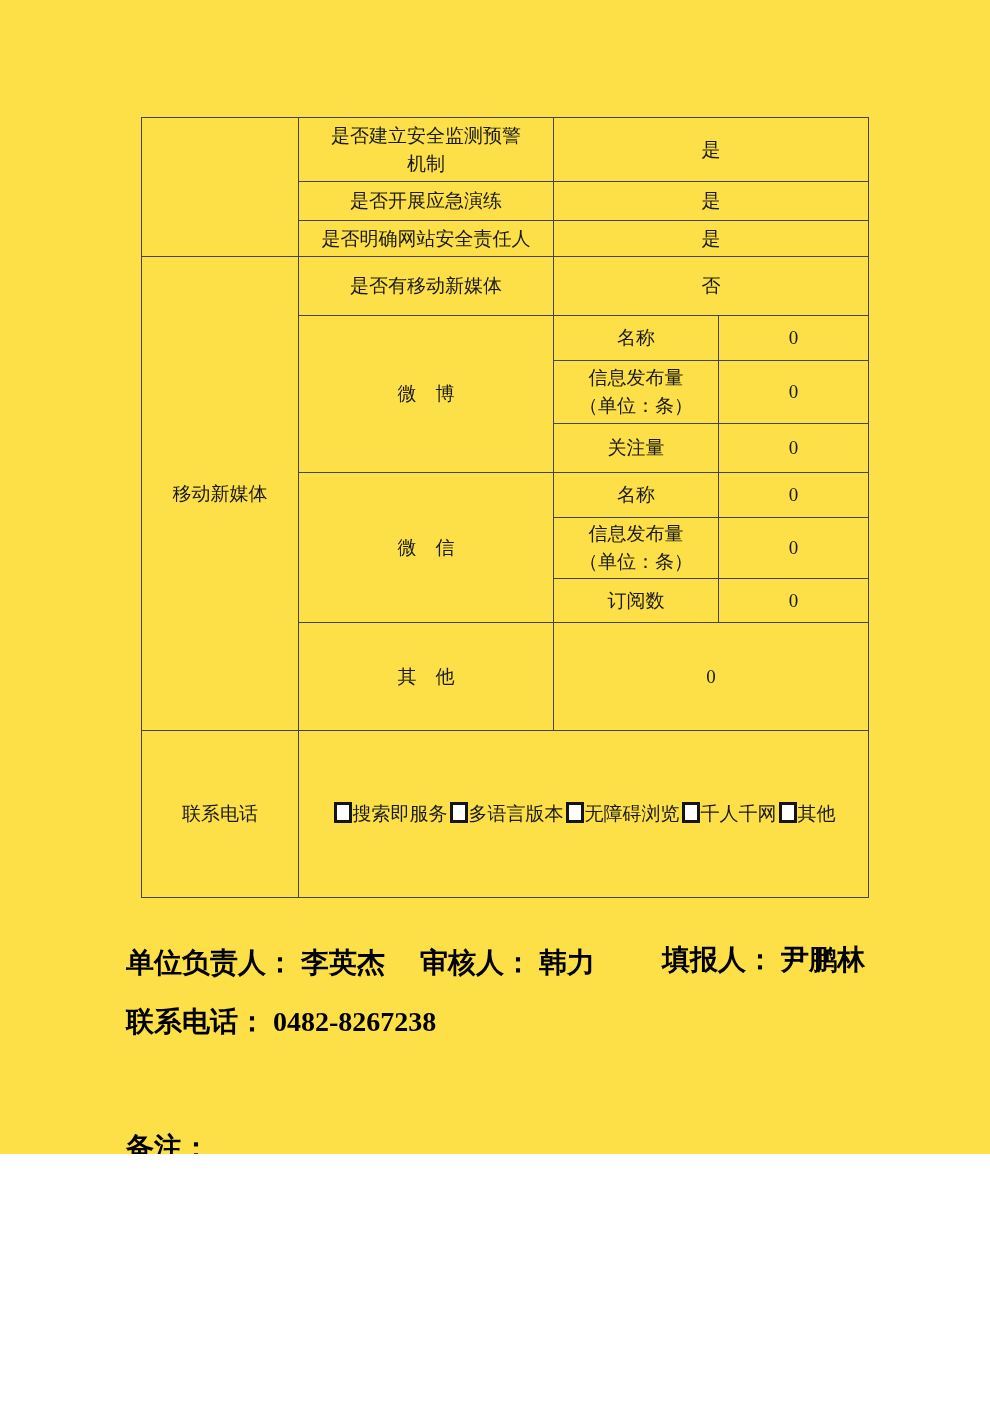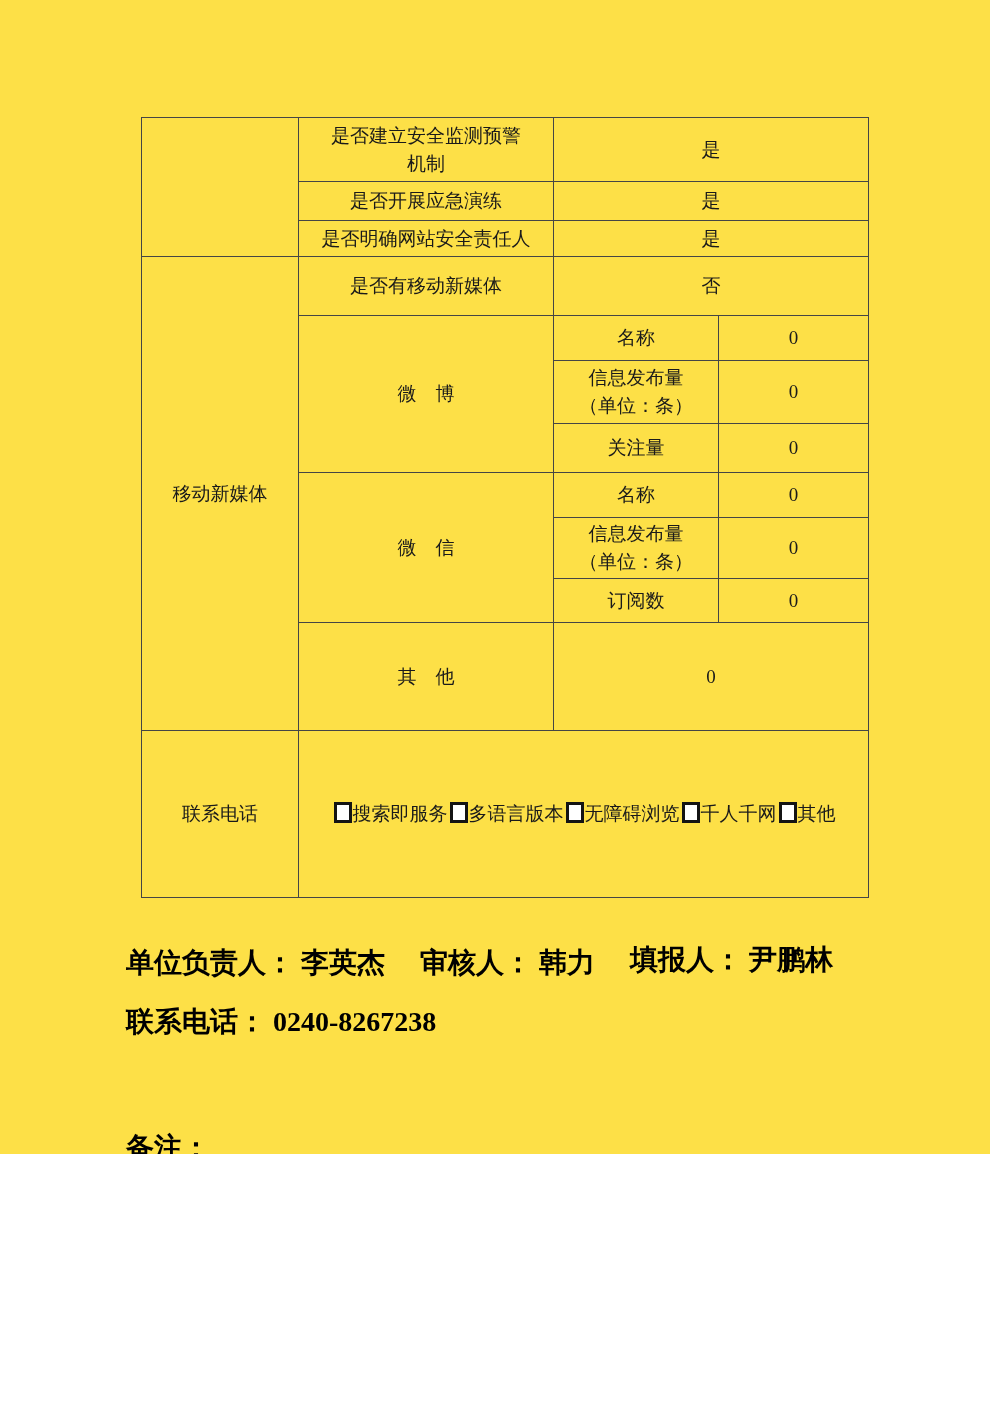--- a/index.html
+++ b/index.html
@@ -72,21 +72,21 @@
     position: absolute;
     font-weight: bold;
     font-size: 28px;
     line-height: 22px;
     white-space: nowrap;
     color: #000000;
   }
   .fline .val { margin-left: 7px; }
   .f-unit    { left: 126px; top: 952px; }
   .f-auditor { left: 420px; top: 952px; }
-  .f-filler  { left: 630px; top: 949px; }
+  .f-filler  { left: 662px; top: 949px; }
   .f-phone   { left: 126px; top: 1011px; }
   .f-date    { left: 612px; top: 1009px; }
   .f-remarks { left: 126px; top: 1137px; }
 
   .pnum {
     position: absolute;
     top: 1307px;
     left: 0;
     width: 100%;
     text-align: center;
@@ -175,19 +175,19 @@
   <div class="fline f-unit">
     <span>单位负责人：</span><span class="val">李英杰</span>
   </div>
   <div class="fline f-auditor">
     <span>审核人：</span><span class="val">韩力</span>
   </div>
   <div class="fline f-filler">
     <span>填报人：</span><span class="val">尹鹏林</span>
   </div>
   <div class="fline f-phone">
-    <span>联系电话：</span><span class="val">0240-8267238</span>
+    <span>联系电话：</span><span class="val">0482-8267238</span>
   </div>
   <div class="fline f-remarks">备注：</div>
 
   <div class="pnum">3</div>
 
 </div>
 
 </body></html>

